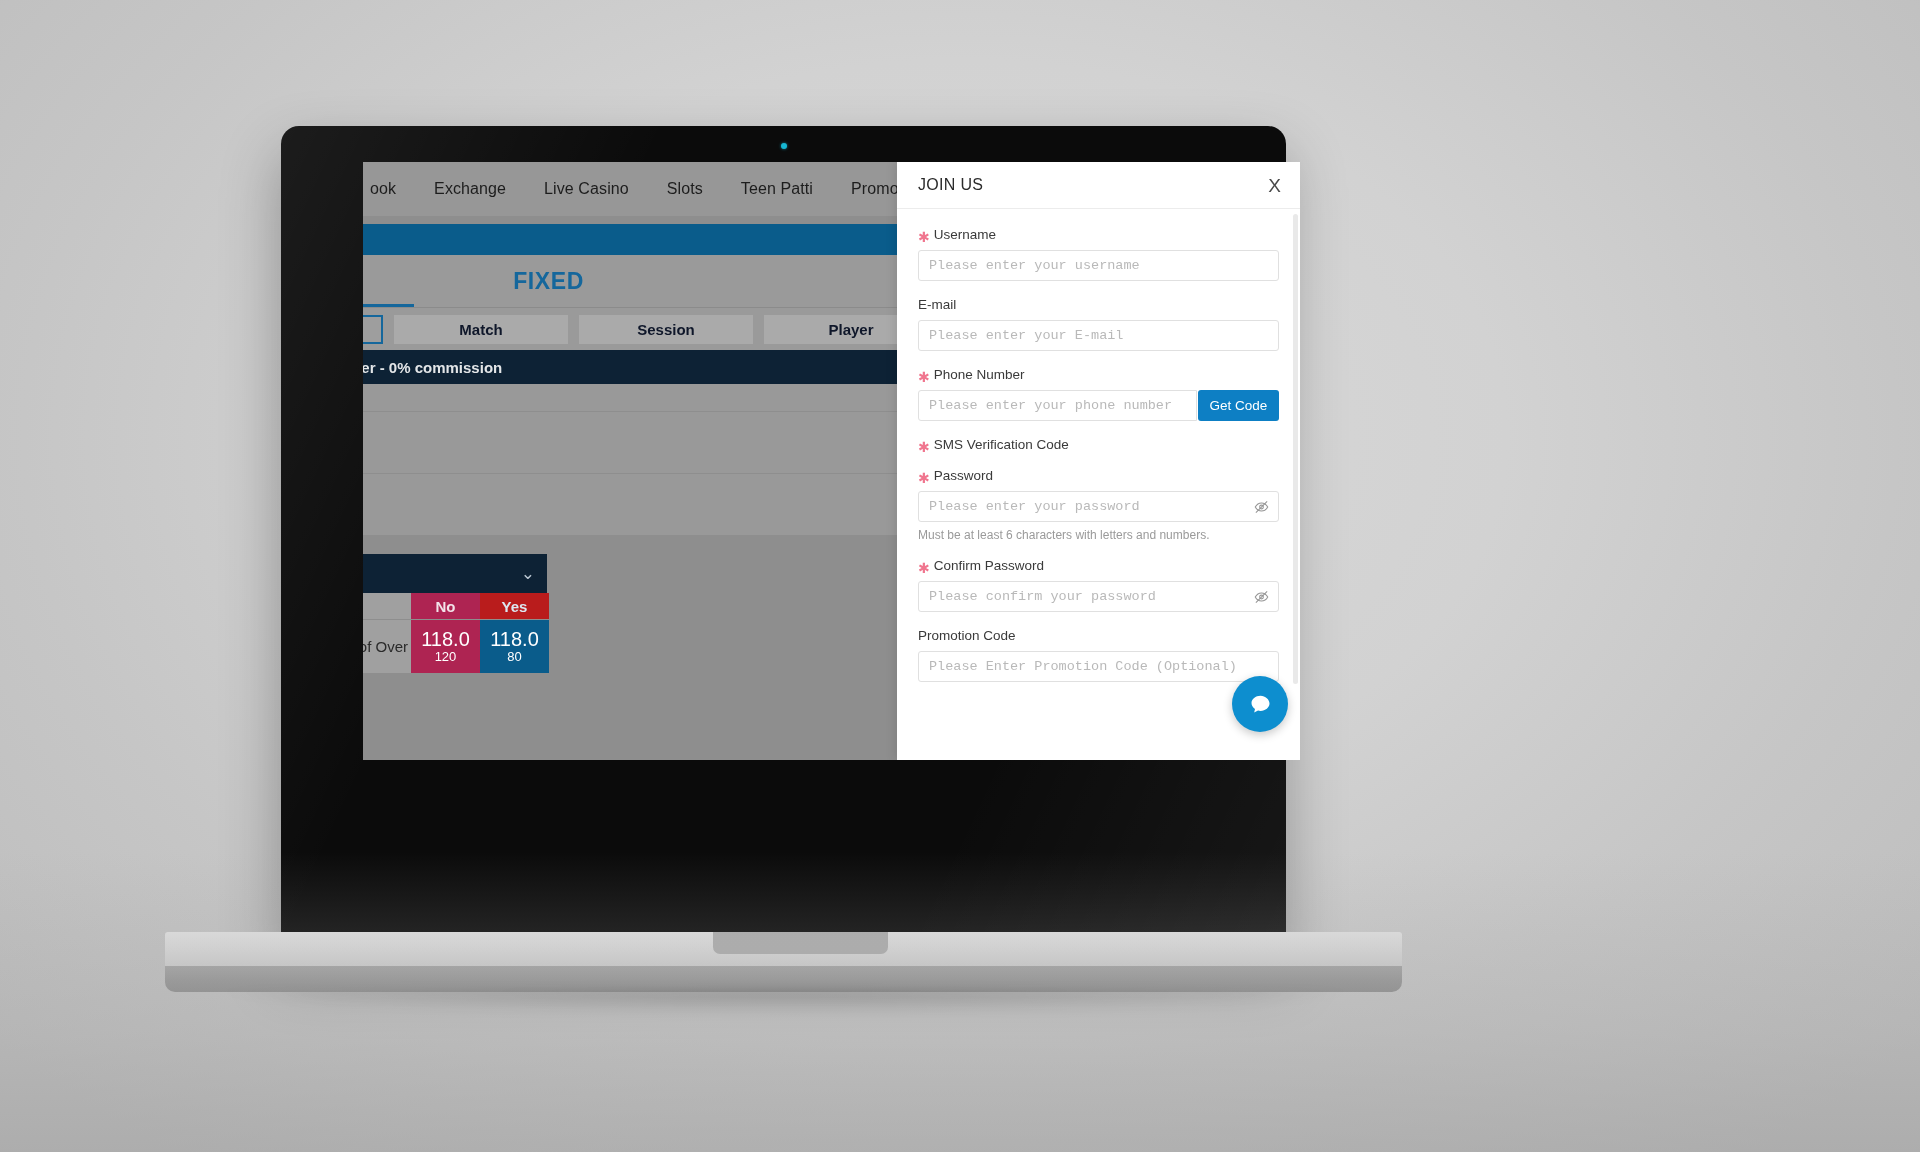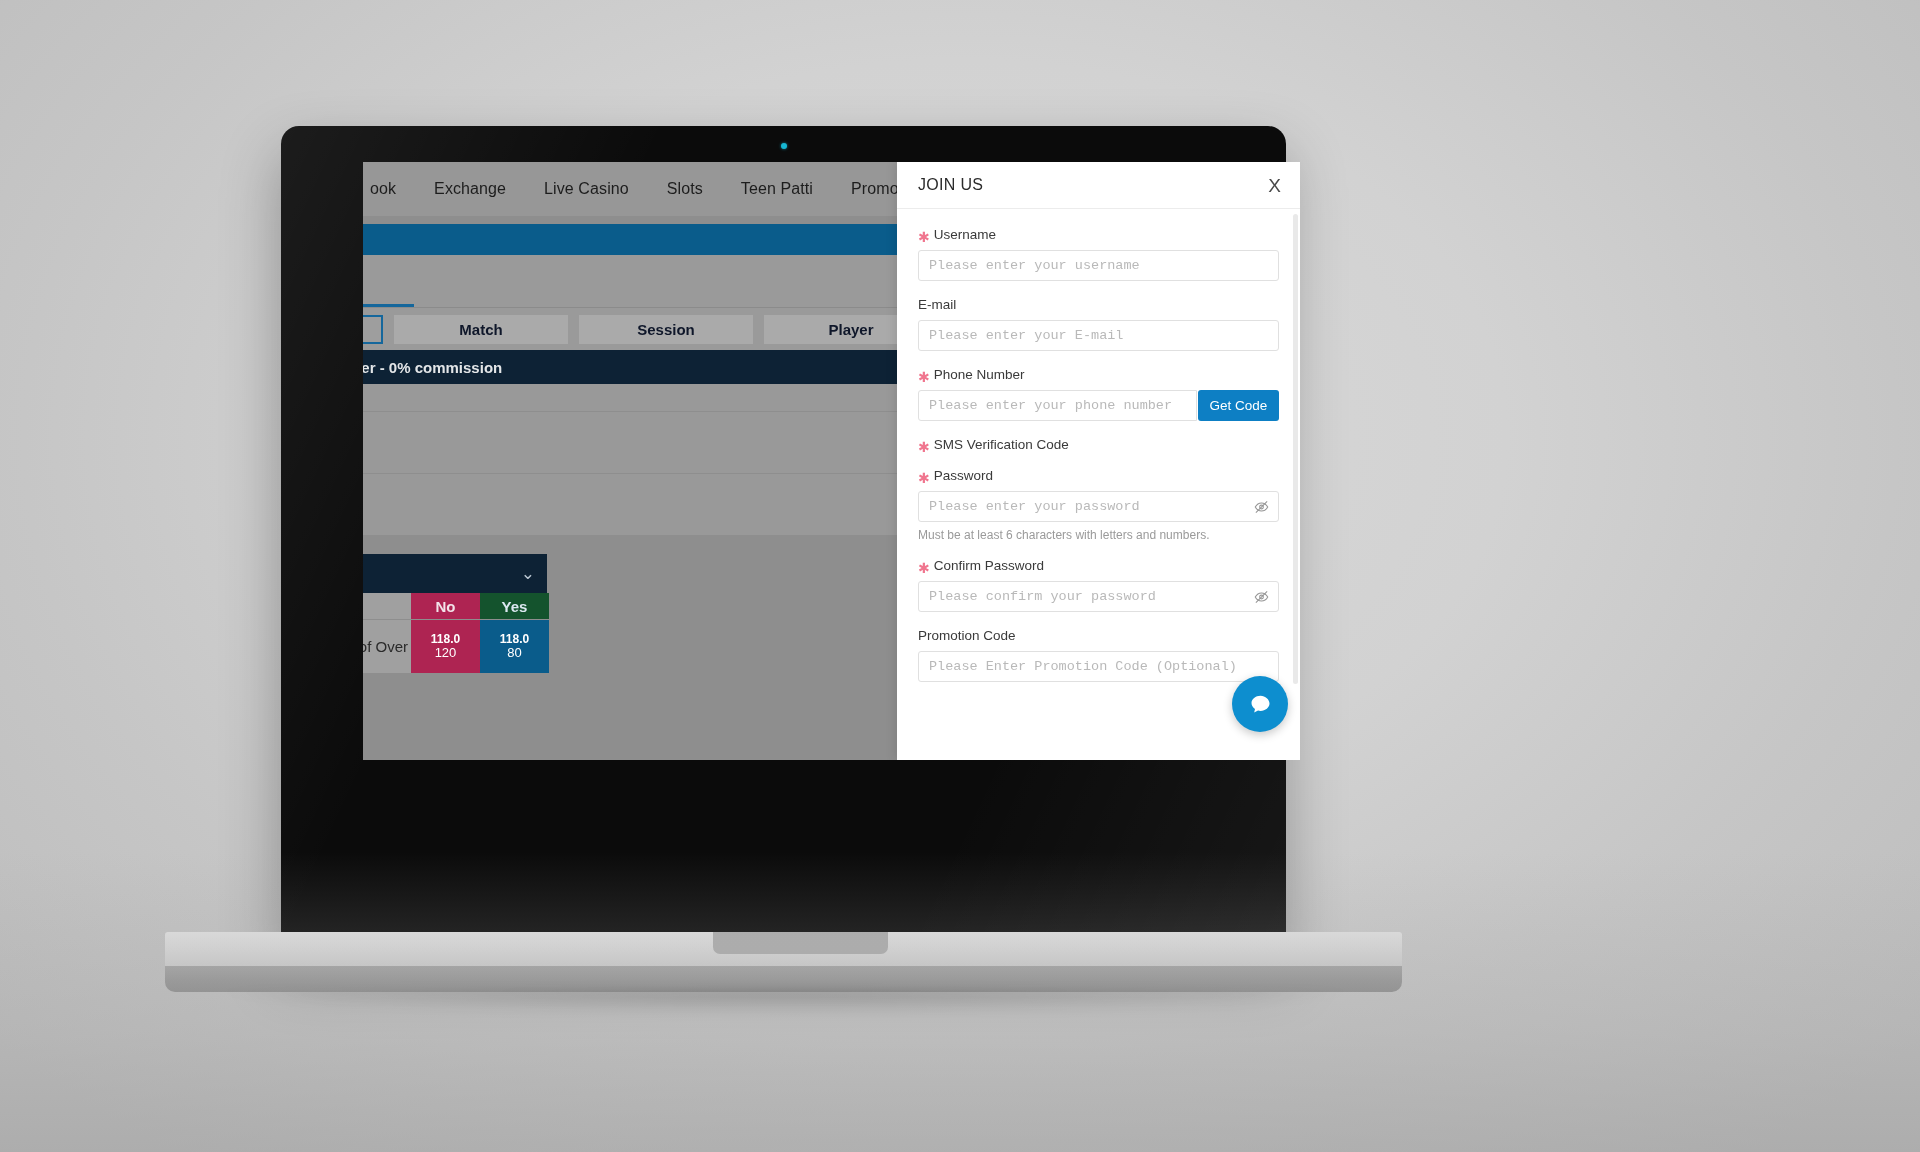--- a/index.html
+++ b/index.html
@@ -236,36 +236,36 @@
   }
   .chev { color:#b9c6d1; font-size:17px; line-height:1; }
 
   #fancy-head { display:flex; height: 26px; }
   #fancy-head .fname { width: 68px; background: #a0a0a0; }
   #fancy-head .no {
     width: 69px; background:#ae2452; color:#f2e3e9;
     font-size:15px;font-weight:bold;display:flex;align-items:center;justify-content:center;
   }
   #fancy-head .yes {
-    width: 69px; background:#14532d; color:#dce8f1;
+    width: 69px; background:#b91c1c; color:#dce8f1;
     font-size:15px;font-weight:bold;display:flex;align-items:center;justify-content:center;
   }
   #fancy-row { display:flex; height: 53px; margin-top:1px; }
   #fancy-row .fname {
     width: 68px; background:#a0a0a0; color:#2a2a2a; font-size:15px;
     display:flex; align-items:center; justify-content:flex-end; padding-right:3px;
     white-space:nowrap;
   }
   #fancy-row .cell {
     width: 69px; display:flex; flex-direction:column;
     align-items:center; justify-content:center; color:#ffffff; line-height:1.05;
   }
   #fancy-row .cell.no  { background:#ae2452; }
   #fancy-row .cell.yes { background:#0a5c8b; }
-  .big-num { font-size: 12px; font-weight: bold; }
+  .big-num { font-size: 20px; font-weight: normal; }
   .sml-num { font-size: 13px; }
 
   
   #modal {
     position: absolute;
     left: 534px;
     top: 0;
     width: 403px;
     height: 598px;
     background: #ffffff;
@@ -371,20 +371,21 @@
             <div class="nav-item">Teen Patti</div>
             <div class="nav-item">Promotions</div>
             <div class="nav-item">News</div>
             <div id="signup-pill">S</div>
           </div>
 
           <div id="blue-strip"></div>
 
           <div id="subtabs">
             <div class="subtab active">FANCY</div>
+            <div class="subtab">FIXED</div>
           </div>
 
           <div id="filters">
             <div id="filter-box-cut"></div>
             <div class="filter-chip">Match</div>
             <div class="filter-chip">Session</div>
             <div class="filter-chip">Player</div>
           </div>
 
           <div id="market-header">nner - 0% commission</div>

